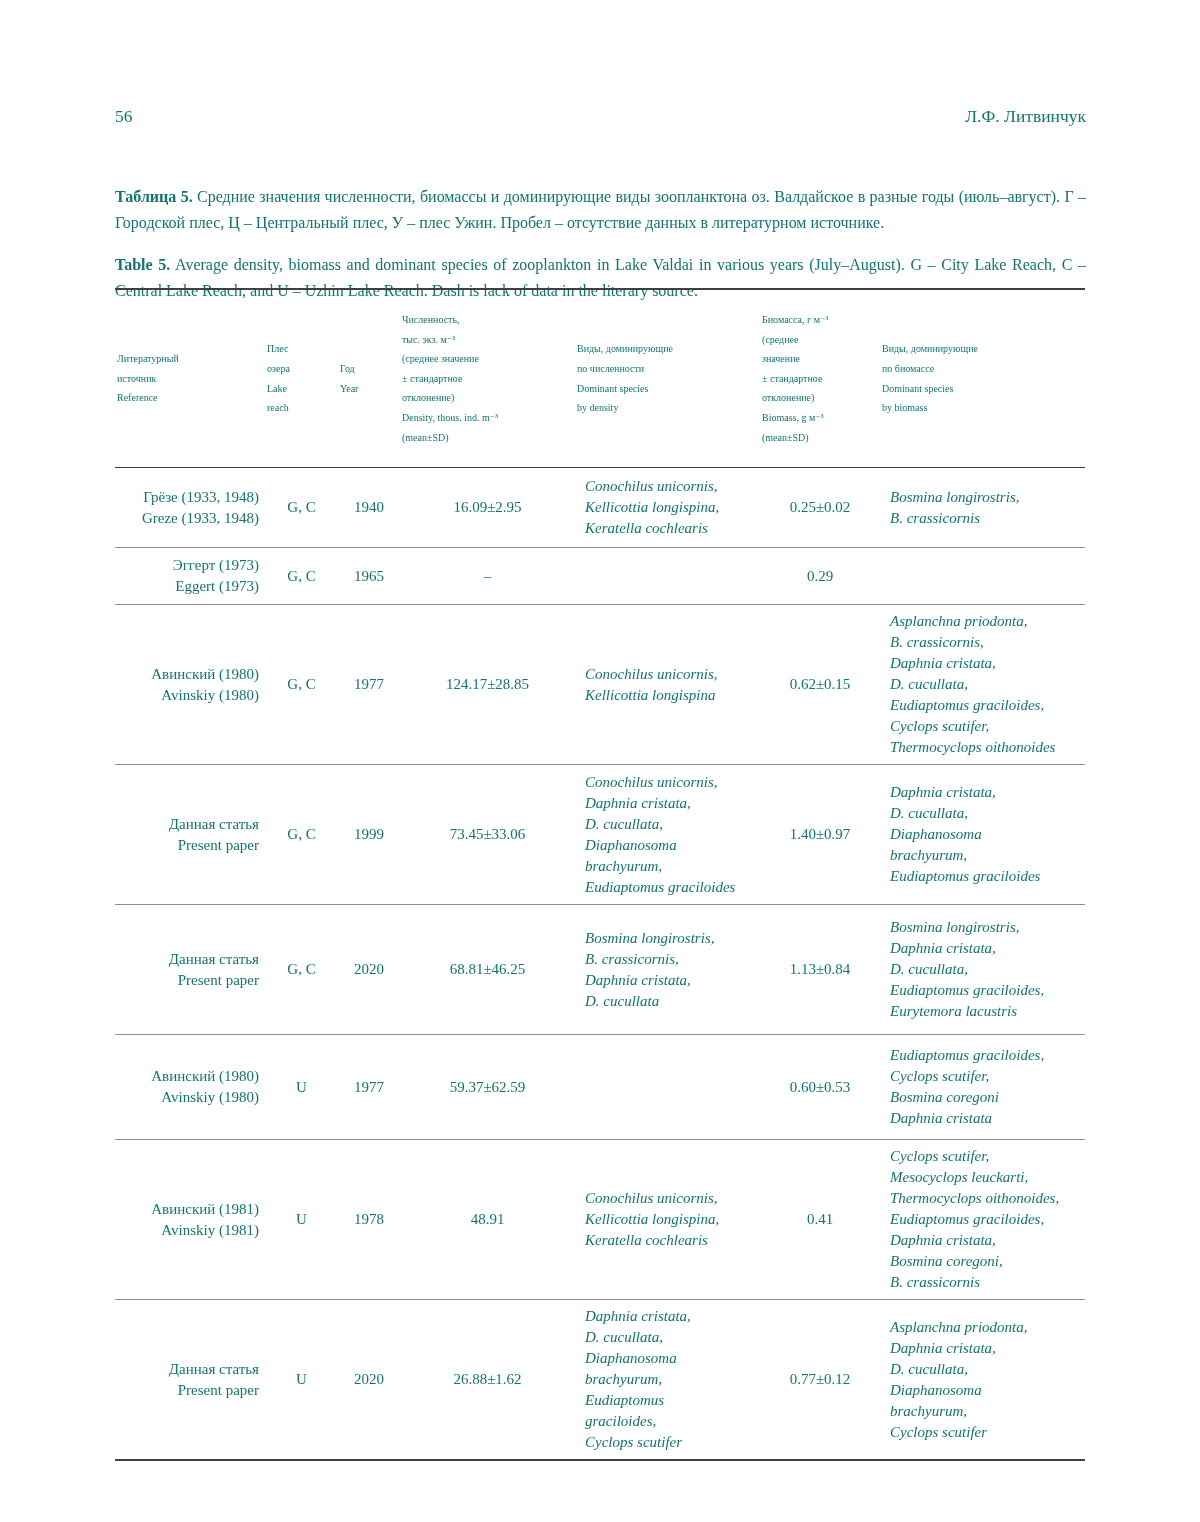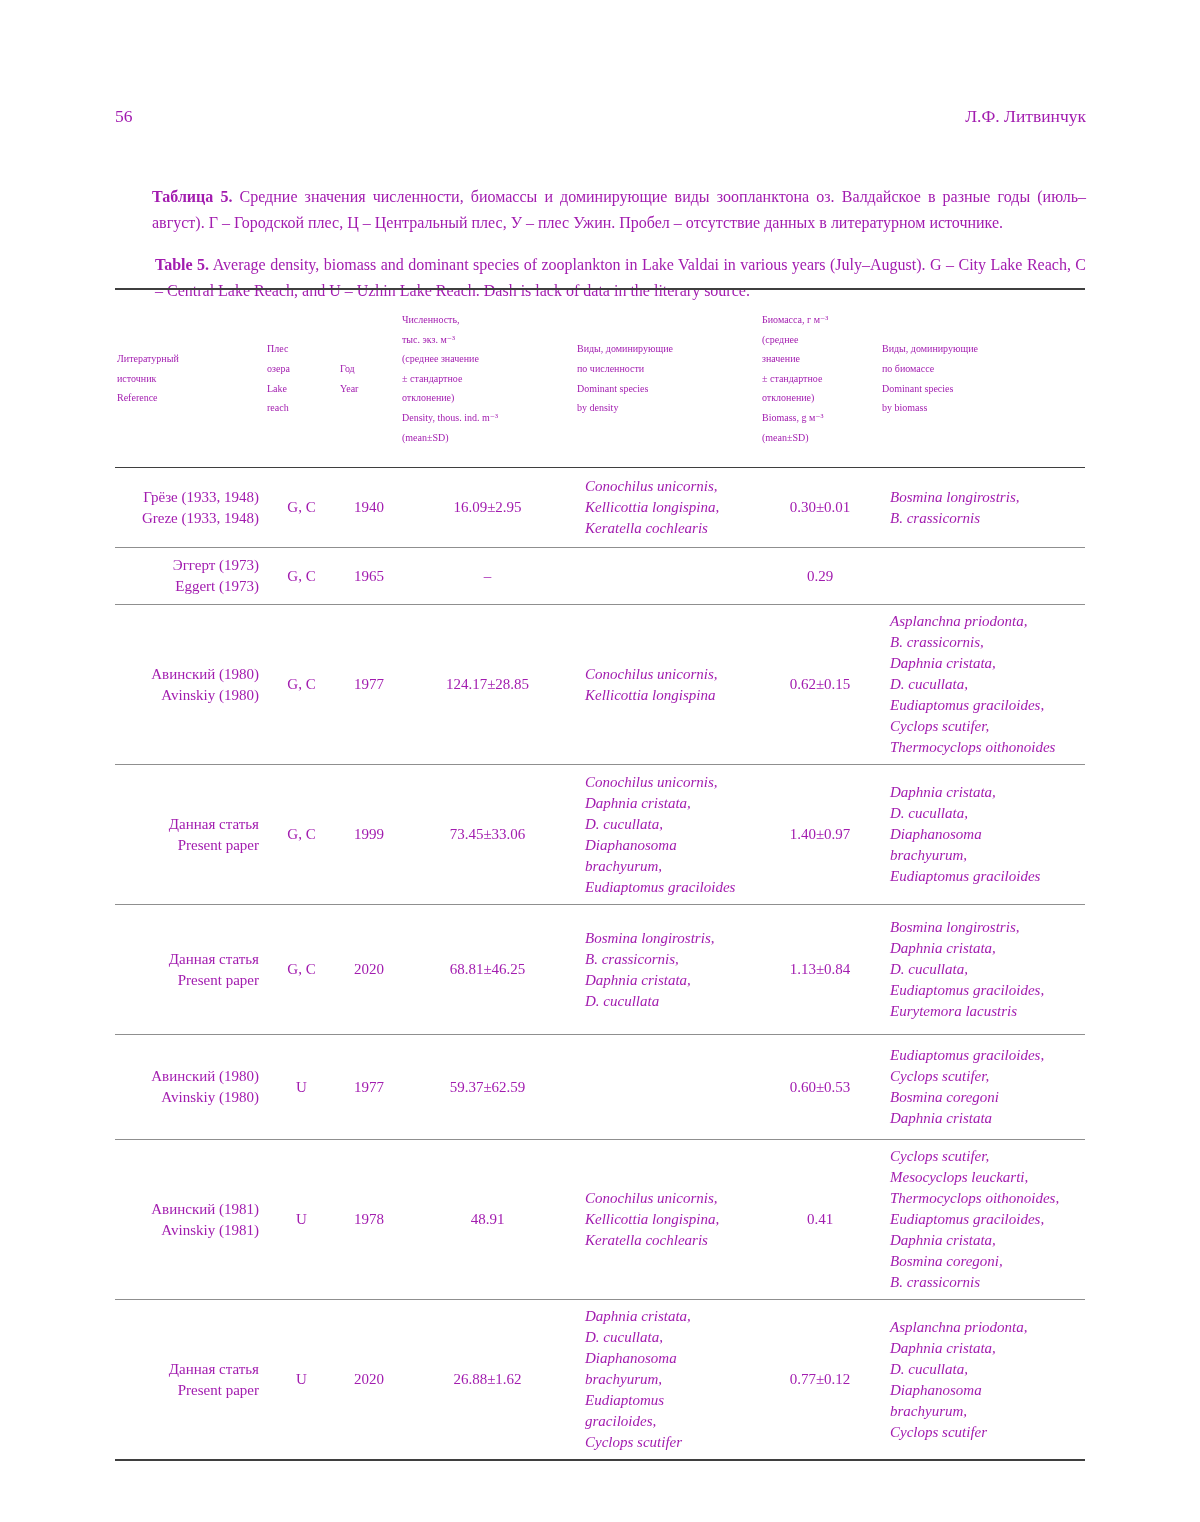--- a/index.html
+++ b/index.html
@@ -1,34 +1,34 @@
 <!DOCTYPE html>
 <html><head>
 <meta charset="utf-8">
 <style>
   html,body{margin:0;padding:0;background:#ffffff;}
   .page{
     position:relative;
     width:1200px;height:1522px;
     background:#ffffff;
     font-family:"Liberation Serif","DejaVu Serif",serif;
-    color:#a21caf;
+    color:#0f766e;
     overflow:hidden;
   }
   .running-head{
     position:absolute;left:115px;right:114px;top:106px;
     display:flex;justify-content:space-between;align-items:baseline;
     font-size:17.5px;
   }
   .caption{
     position:absolute;left:115px;right:114px;
     font-size:16px;line-height:26px;text-align:justify;
   }
-  .caption-ru{top:168px;margin-left:37px;}
-  .caption-en{top:236px;margin-left:40px;}
+  .caption-ru{top:168px;}
+  .caption-en{top:236px;}
   .bold{font-weight:bold;}
   table.datatable{
     position:absolute;left:115px;top:288px;
     width:970px;
     border-collapse:collapse;
     table-layout:fixed;
     border-top:2px solid #3f3f3f;
     border-bottom:2.5px solid #3f3f3f;
     font-size:15px;
   }
@@ -114,21 +114,21 @@
     <tbody>
       <tr style="height:80px">
         <td class="l ref">Грёзе (1933, 1948)
 Greze (1933, 1948)</td>
         <td class="c">G, C</td>
         <td class="c">1940</td>
         <td class="c">16.09±2.95</td>
         <td class="species">Conochilus unicornis,
 Kellicottia longispina,
 Keratella cochlearis</td>
-        <td class="c">0.30±0.01</td>
+        <td class="c">0.25±0.02</td>
         <td class="species">Bosmina longirostris,
 B. crassicornis</td>
       </tr>
       <tr style="height:57px">
         <td class="l ref">Эггерт (1973)
 Eggert (1973)</td>
         <td class="c">G, C</td>
         <td class="c">1965</td>
         <td class="c">–</td>
         <td class="species"></td>

